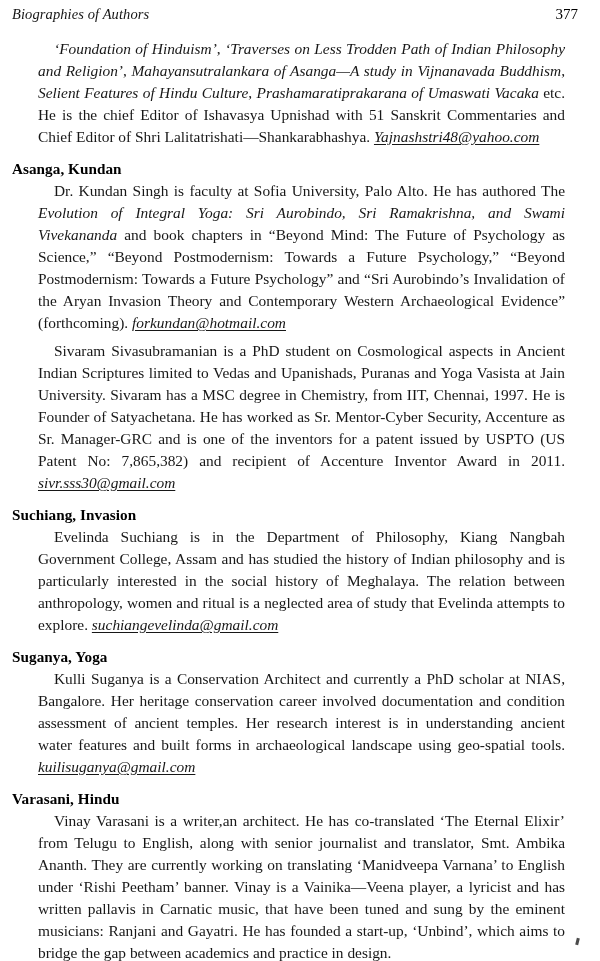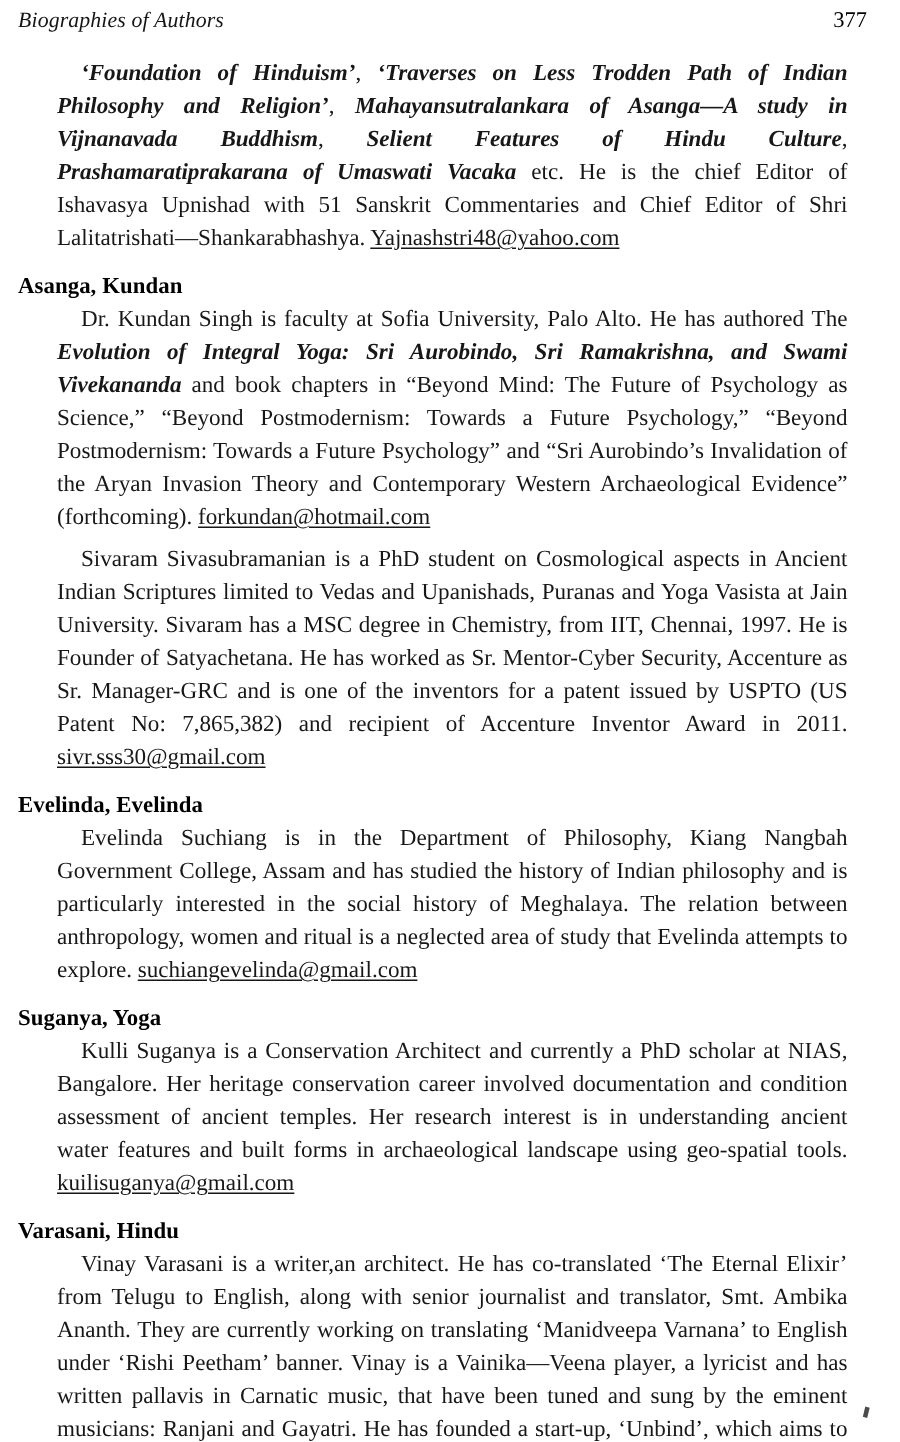--- a/index.html
+++ b/index.html
@@ -72,26 +72,26 @@
     text-indent: 16px;
     color: #171717;
     hyphens: none;
   }
   
   .entry.continuation .entry-body {
     padding-left: 26px;
   }
   em, .it {
     font-style: italic;
-    font-weight: bold;
   }
   .email {
     text-decoration: underline;
     text-underline-offset: 1.5px;
     white-space: nowrap;
+    font-style: italic;
   }
   .artifact {
     position: absolute;
     left: 576px;
     top: 938px;
     width: 3px;
     height: 7px;
     background: #2b2b2b;
     transform: rotate(14deg);
     opacity: .85;
@@ -112,21 +112,21 @@
         <p class="entry-body"><em>‘Foundation of Hinduism’</em>, <em>‘Traverses on Less Trodden Path of Indian Philosophy and Religion’</em>, <em>Mahayansutralankara of Asanga—A study in Vijnanavada Buddhism</em>, <em>Selient Features of Hindu Culture</em>, <em>Prashamaratiprakarana of Umaswati Vacaka</em> etc. He is the chief Editor of Ishavasya Upnishad with 51 Sanskrit Commentaries and Chief Editor of Shri Lalitatrishati—Shankarabhashya. <span class="email">Yajnashstri48@yahoo.com</span></p>
       </div>
       <div class="entry">
         <div class="entry-heading">Asanga, Kundan</div>
         <p class="entry-body">Dr. Kundan Singh is faculty at Sofia University, Palo Alto. He has authored The <em>Evolution of Integral Yoga: Sri Aurobindo, Sri Ramakrishna, and Swami Vivekananda</em> and book chapters in “Beyond Mind: The Future of Psychology as Science,” “Beyond Postmodernism: Towards a Future Psychology,” “Beyond Postmodernism: Towards a Future Psychology” and “Sri Aurobindo’s Invalidation of the Aryan Invasion Theory and Contemporary Western Archaeological Evidence” (forthcoming). <span class="email">forkundan@hotmail.com</span></p>
       </div>
       <div class="entry">
         <p class="entry-body">Sivaram Sivasubramanian is a PhD student on Cosmological aspects in Ancient Indian Scriptures limited to Vedas and Upanishads, Puranas and Yoga Vasista at Jain University. Sivaram has a MSC degree in Chemistry, from IIT, Chennai, 1997. He is Founder of Satyachetana. He has worked as Sr. Mentor-Cyber Security, Accenture as Sr. Manager-GRC and is one of the inventors for a patent issued by USPTO (US Patent No: 7,865,382) and recipient of Accenture Inventor Award in 2011. <span class="email">sivr.sss30@gmail.com</span></p>
       </div>
       <div class="entry">
-        <div class="entry-heading">Evelinda, Evelinda</div>
+        <div class="entry-heading">Suchiang, Invasion</div>
         <p class="entry-body">Evelinda Suchiang is in the Department of Philosophy, Kiang Nangbah Government College, Assam and has studied the history of Indian philosophy and is particularly interested in the social history of Meghalaya. The relation between anthropology, women and ritual is a neglected area of study that Evelinda attempts to explore. <span class="email">suchiangevelinda@gmail.com</span></p>
       </div>
       <div class="entry">
         <div class="entry-heading">Suganya, Yoga</div>
         <p class="entry-body">Kulli Suganya is a Conservation Architect and currently a PhD scholar at NIAS, Bangalore. Her heritage conservation career involved documentation and condition assessment of ancient temples. Her research interest is in understanding ancient water features and built forms in archaeological landscape using geo-spatial tools. <span class="email">kuilisuganya@gmail.com</span></p>
       </div>
       <div class="entry">
         <div class="entry-heading">Varasani, Hindu</div>
         <p class="entry-body">Vinay Varasani is a writer,an architect. He has co-translated ‘The Eternal Elixir’ from Telugu to English, along with senior journalist and translator, Smt. Ambika Ananth. They are currently working on translating ‘Manidveepa Varnana’ to English under ‘Rishi Peetham’ banner. Vinay is a Vainika—Veena player, a lyricist and has written pallavis in Carnatic music, that have been tuned and sung by the eminent musicians: Ranjani and Gayatri. He has founded a start-up, ‘Unbind’, which aims to bridge the gap between academics and practice in design. </p>
       </div>

